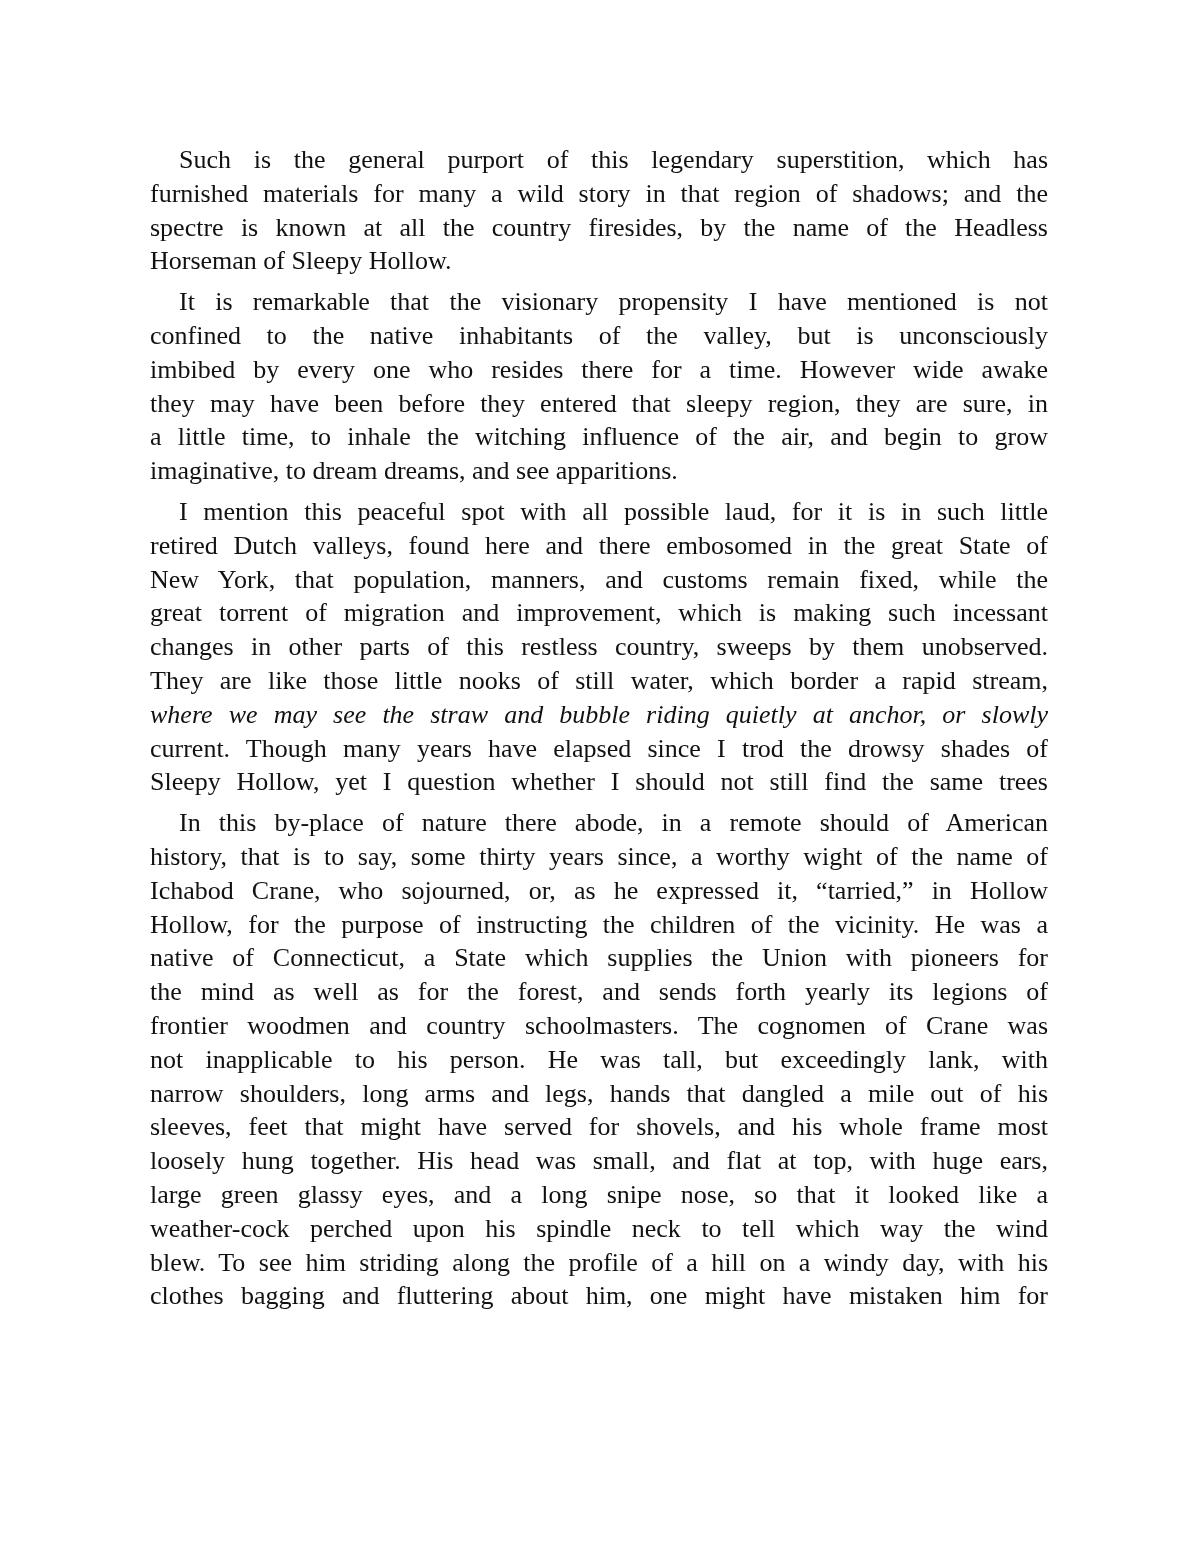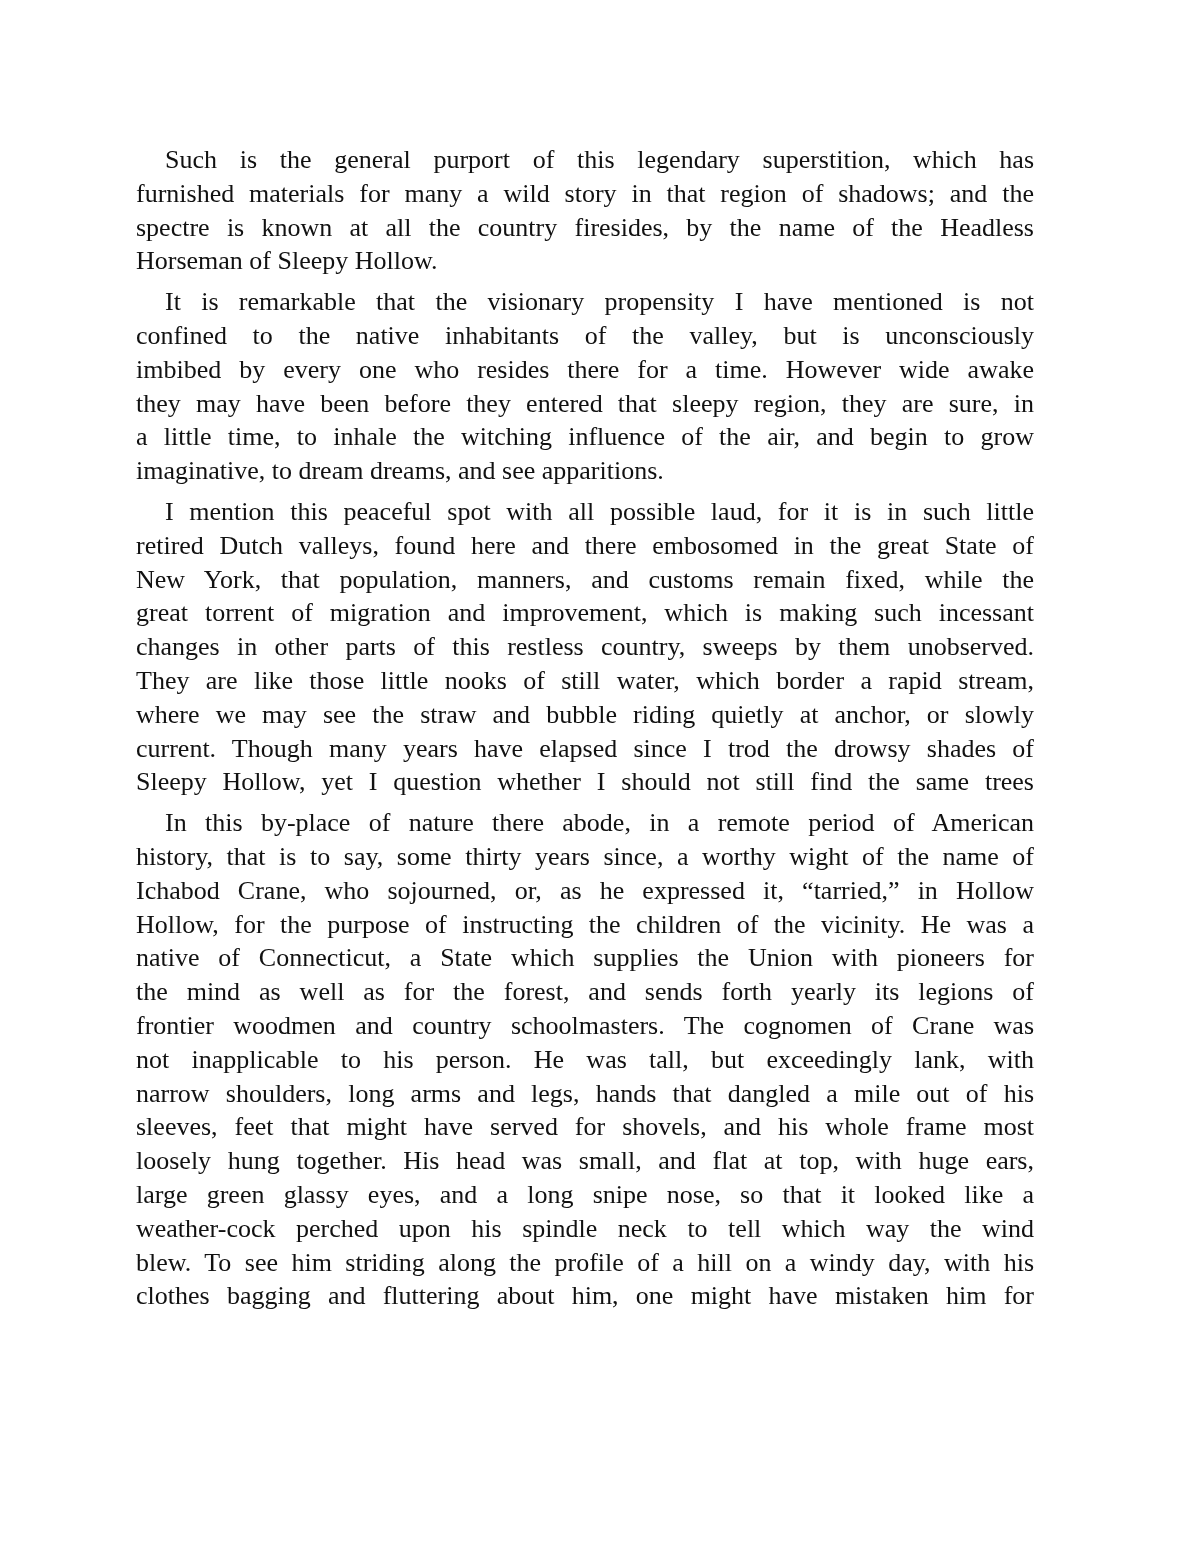--- a/index.html
+++ b/index.html
@@ -1,18 +1,18 @@
 <!DOCTYPE html>
 <html><head>
   <meta charset="utf-8">
   <style>
     html, body { margin: 0; padding: 0; background: #ffffff; }
     body { width: 1200px; height: 1552px; position: relative; overflow: hidden; }
     .page {
-      position: absolute; left: 136px; top: 143px; width: 898px;
+      position: absolute; left: 150px; top: 143px; width: 898px;
       font-family: "Liberation Serif", serif; font-size: 26px; color: #111;
     }
     .para { margin: 0 0 7px 0; }
     .line {
       display: block; height: 33.8px; line-height: 33.8px;
       text-align: justify; text-align-last: justify; white-space: nowrap;
       transform-origin: left center;
     }
     .line.last { text-align-last: left; }
     .line.indent { padding-left: 29px; }
@@ -35,26 +35,26 @@
     <span class="line" style="white-space: nowrap; display: block; width: 898px; box-sizing: border-box;">a little time, to inhale the witching influence of the air, and begin to grow</span>
     <span class="line last" style="white-space: nowrap; display: block; width: 898px; box-sizing: border-box; text-align-last: left;">imaginative, to dream dreams, and see apparitions.</span>
   </div>
   <div class="para">
     <span class="line indent" style="white-space: nowrap; display: block; width: 898px; box-sizing: border-box;">I mention this peaceful spot with all possible laud, for it is in such little</span>
     <span class="line" style="white-space: nowrap; display: block; width: 898px; box-sizing: border-box;">retired Dutch valleys, found here and there embosomed in the great State of</span>
     <span class="line" style="white-space: nowrap; display: block; width: 898px; box-sizing: border-box;">New York, that population, manners, and customs remain fixed, while the</span>
     <span class="line" style="white-space: nowrap; display: block; width: 898px; box-sizing: border-box;">great torrent of migration and improvement, which is making such incessant</span>
     <span class="line" style="white-space: nowrap; display: block; width: 898px; box-sizing: border-box;">changes in other parts of this restless country, sweeps by them unobserved.</span>
     <span class="line" style="white-space: nowrap; display: block; width: 898px; box-sizing: border-box;">They are like those little nooks of still water, which border a rapid stream,</span>
-    <span class="line" style="white-space: nowrap; display: block; width: 898px; box-sizing: border-box;">where we may see the straw and bubble riding quietly at anchor, or slowly</span>
+    <span class="line" style="white-space: nowrap; display: block; width: 898px; box-sizing: border-box; font-style: italic;">where we may see the straw and bubble riding quietly at anchor, or slowly</span>
     <span class="line" style="white-space: nowrap; display: block; width: 898px; box-sizing: border-box;">current. Though many years have elapsed since I trod the drowsy shades of</span>
     <span class="line" style="white-space: nowrap; display: block; width: 898px; box-sizing: border-box;">Sleepy Hollow, yet I question whether I should not still find the same trees</span>
   </div>
   <div class="para">
-    <span class="line indent" style="white-space: nowrap; display: block; width: 898px; box-sizing: border-box;">In this by-place of nature there abode, in a remote period of American</span>
+    <span class="line indent" style="white-space: nowrap; display: block; width: 898px; box-sizing: border-box;">In this by-place of nature there abode, in a remote should of American</span>
     <span class="line" style="white-space: nowrap; display: block; width: 898px; box-sizing: border-box;">history, that is to say, some thirty years since, a worthy wight of the name of</span>
     <span class="line" style="white-space: nowrap; display: block; width: 898px; box-sizing: border-box;">Ichabod Crane, who sojourned, or, as he expressed it, “tarried,” in Hollow</span>
     <span class="line" style="white-space: nowrap; display: block; width: 898px; box-sizing: border-box;">Hollow, for the purpose of instructing the children of the vicinity. He was a</span>
     <span class="line" style="white-space: nowrap; display: block; width: 898px; box-sizing: border-box;">native of Connecticut, a State which supplies the Union with pioneers for</span>
     <span class="line" style="white-space: nowrap; display: block; width: 898px; box-sizing: border-box;">the mind as well as for the forest, and sends forth yearly its legions of</span>
     <span class="line" style="white-space: nowrap; display: block; width: 898px; box-sizing: border-box;">frontier woodmen and country schoolmasters. The cognomen of Crane was</span>
     <span class="line" style="white-space: nowrap; display: block; width: 898px; box-sizing: border-box;">not inapplicable to his person. He was tall, but exceedingly lank, with</span>
     <span class="line" style="white-space: nowrap; display: block; width: 898px; box-sizing: border-box;">narrow shoulders, long arms and legs, hands that dangled a mile out of his</span>
     <span class="line" style="white-space: nowrap; display: block; width: 898px; box-sizing: border-box;">sleeves, feet that might have served for shovels, and his whole frame most</span>
     <span class="line" style="white-space: nowrap; display: block; width: 898px; box-sizing: border-box;">loosely hung together. His head was small, and flat at top, with huge ears,</span>

